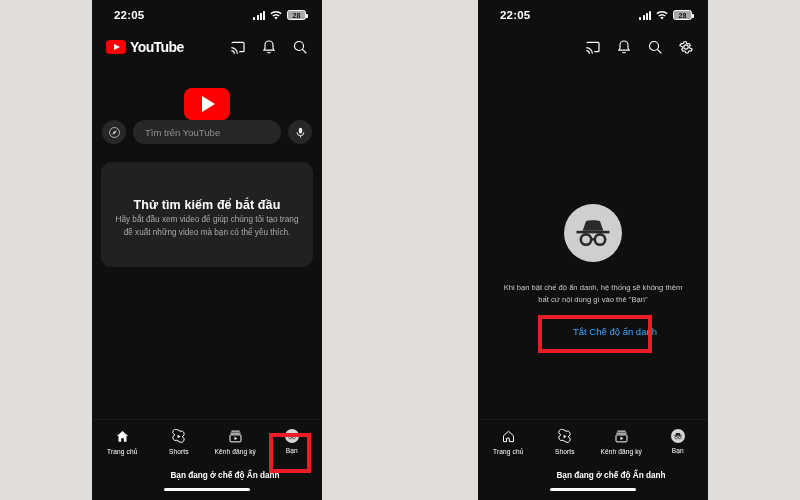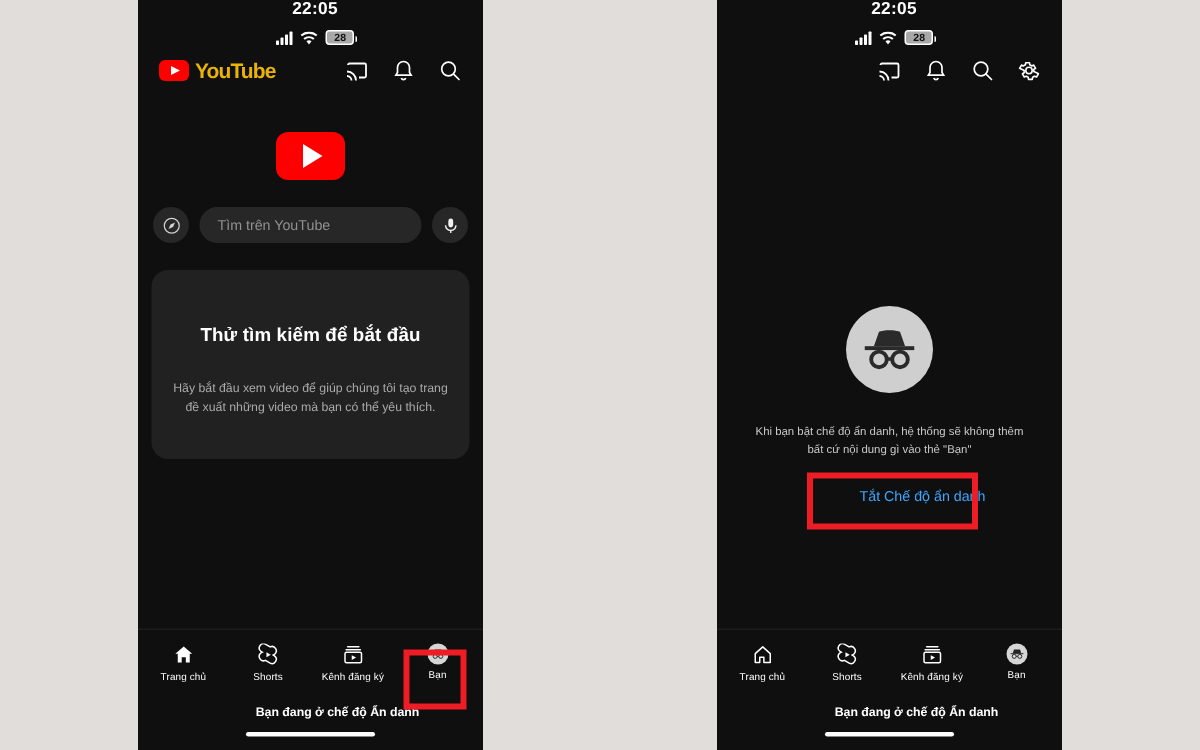--- a/index.html
+++ b/index.html
@@ -14,21 +14,21 @@
   .phone {
     position: absolute; top: 0; height: 500px; width: 230px;
     background: #0f0f0f; overflow: hidden;
   }
   .phone.left  { left: 92px; }
   .phone.right { left: 478px; }
 
   
   .statusbar {
     height: 30px; display: flex; align-items: center;
-    justify-content: space-between; padding: 0 16px 0 22px; flex-direction: column;
+    justify-content: space-between; padding: 0 16px 0 22px;
   }
   .clock { color: #fff; font-size: 11.5px; font-weight: 600; letter-spacing: .2px; }
   .status-icons { display: flex; align-items: center; gap: 5px; }
   .sig { display: flex; align-items: flex-end; gap: 1.2px; height: 9px; }
   .sig i { display: block; width: 2px; background: #fff; border-radius: .5px; }
   .sig i:nth-child(1) { height: 3px; }
   .sig i:nth-child(2) { height: 5px; }
   .sig i:nth-child(3) { height: 7px; }
   .sig i:nth-child(4) { height: 9px; }
   .wifi { width: 12px; height: 9px; position: relative; }
@@ -53,59 +53,59 @@
   .yt-logo { display: flex; align-items: center; gap: 4px; }
   .yt-mark {
     width: 20px; height: 14px; background: #ff0000; border-radius: 4px;
     display: flex; align-items: center; justify-content: center;
   }
   .yt-mark:after {
     content: ""; border-left: 6px solid #fff;
     border-top: 3.5px solid transparent; border-bottom: 3.5px solid transparent;
     margin-left: 1.5px;
   }
-  .yt-word { color: #eab308; font-size: 14px; font-weight: 700; letter-spacing: -.6px; }
+  .yt-word { color: #ffffff; font-size: 14px; font-weight: 700; letter-spacing: -.6px; }
   .appbar-actions { display: flex; align-items: center; gap: 15px; }
   .appbar-actions.right-only { margin-left: auto; }
   .ico { width: 16px; height: 16px; display: block; }
   .ico svg { display: block; width: 100%; height: 100%; }
 
   
   .big-logo-wrap { display: flex; justify-content: center; margin-top: 24px; }
   .big-logo {
     width: 46px; height: 32px; background: #ff0000; border-radius: 8px;
     display: flex; align-items: center; justify-content: center;
   }
   .big-logo:after {
     content: ""; border-left: 13px solid #fff;
     border-top: 8px solid transparent; border-bottom: 8px solid transparent;
     margin-left: 3px;
   }
 
   .searchrow {
     display: flex; align-items: center; gap: 7px;
-    padding: 0 10px; margin-top: 18px;
+    padding: 0 10px; 
   }
   .round-btn {
     width: 24px; height: 24px; border-radius: 50%;
     background: #272727; flex: 0 0 auto;
     display: flex; align-items: center; justify-content: center;
   }
   .searchfield {
     flex: 1 1 auto; height: 24px; border-radius: 13px; background: #272727;
     display: flex; align-items: center; padding: 0 12px;
   }
   .searchfield span { color: #909090; font-size: 9.5px; }
 
   .hint-card {
     margin: 18px 9px 0; background: #212121; border-radius: 11px;
     padding: 16px 12px 28px; text-align: center;
   }
   .hint-title { color: #fff; font-size: 12.5px; font-weight: 700; letter-spacing: .1px; margin-top: 20px; }
-  .hint-body { color: #aaaaaa; font-size: 8.2px; line-height: 1.55; margin-top: 23px; }
+  .hint-body { color: #aaaaaa; font-size: 8.2px; line-height: 1.55; margin-top: 2px; }
 
   
   .incognito-wrap { display: flex; justify-content: center; margin-top: 140px; }
   .incognito-circle {
     width: 58px; height: 58px; border-radius: 50%; background: #cfcfcf;
     display: flex; align-items: center; justify-content: center;
   }
   .incognito-circle svg { width: 36px; height: 30px; display: block; }
 
   .incog-text {

